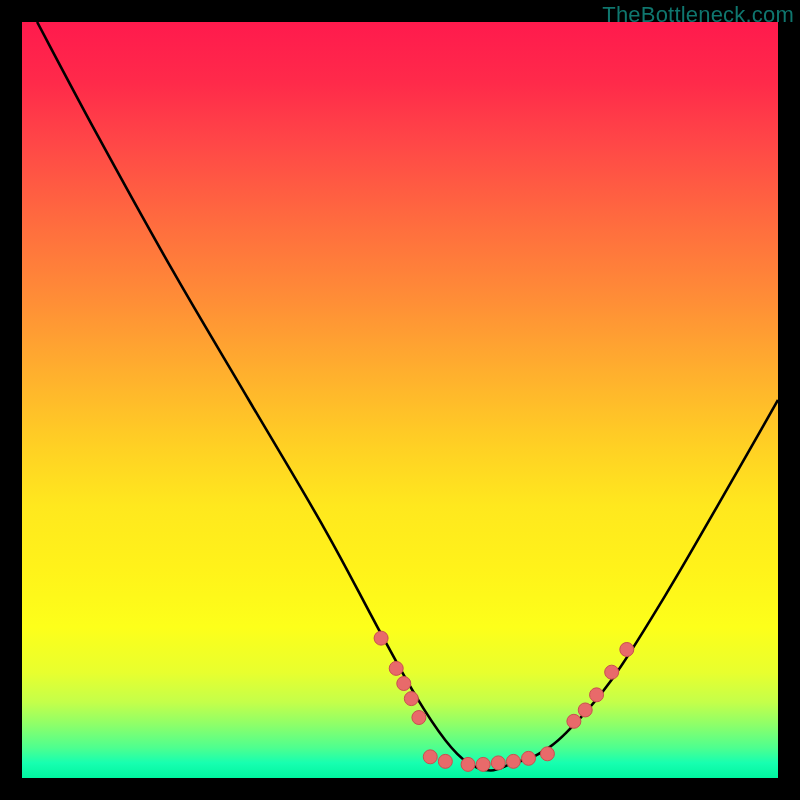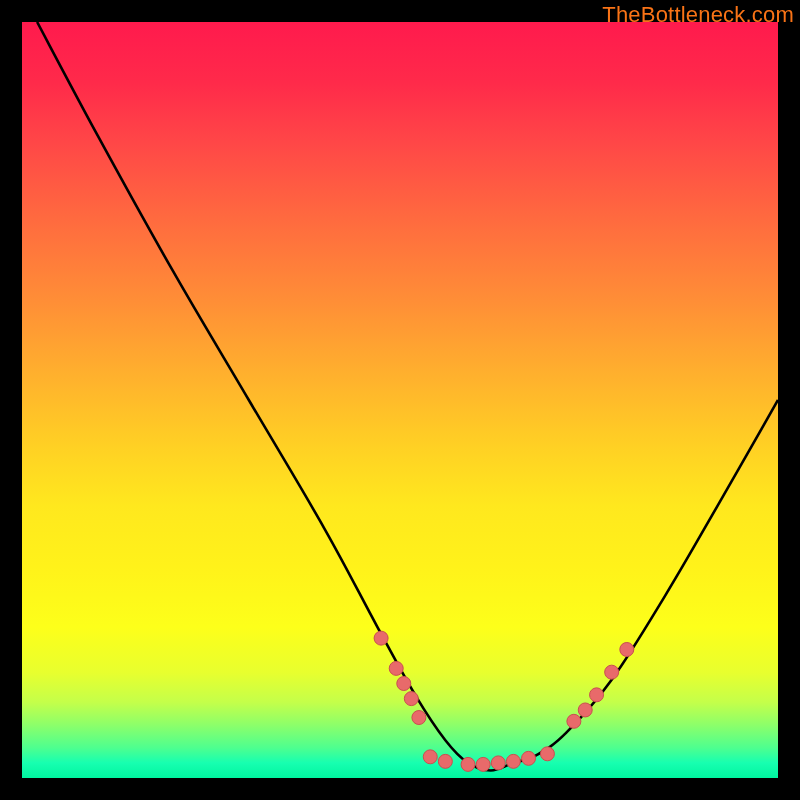--- a/index.html
+++ b/index.html
@@ -41,21 +41,21 @@
       #8cff6a 93%,
       #4eff8f 96%,
       #17ffb0 98%,
       #00f5a0 100%
     );
   }
   .watermark {
     position: absolute;
     top: 2px;
     right: 6px;
-    color: #f97316;
+    color: #0f766e;
     font-size: 22px;
     font-weight: 400;
     letter-spacing: 0.2px;
     user-select: none;
     text-align: center;
   }
   svg.curve {
     position: absolute;
     left: 0;
     top: 0;

